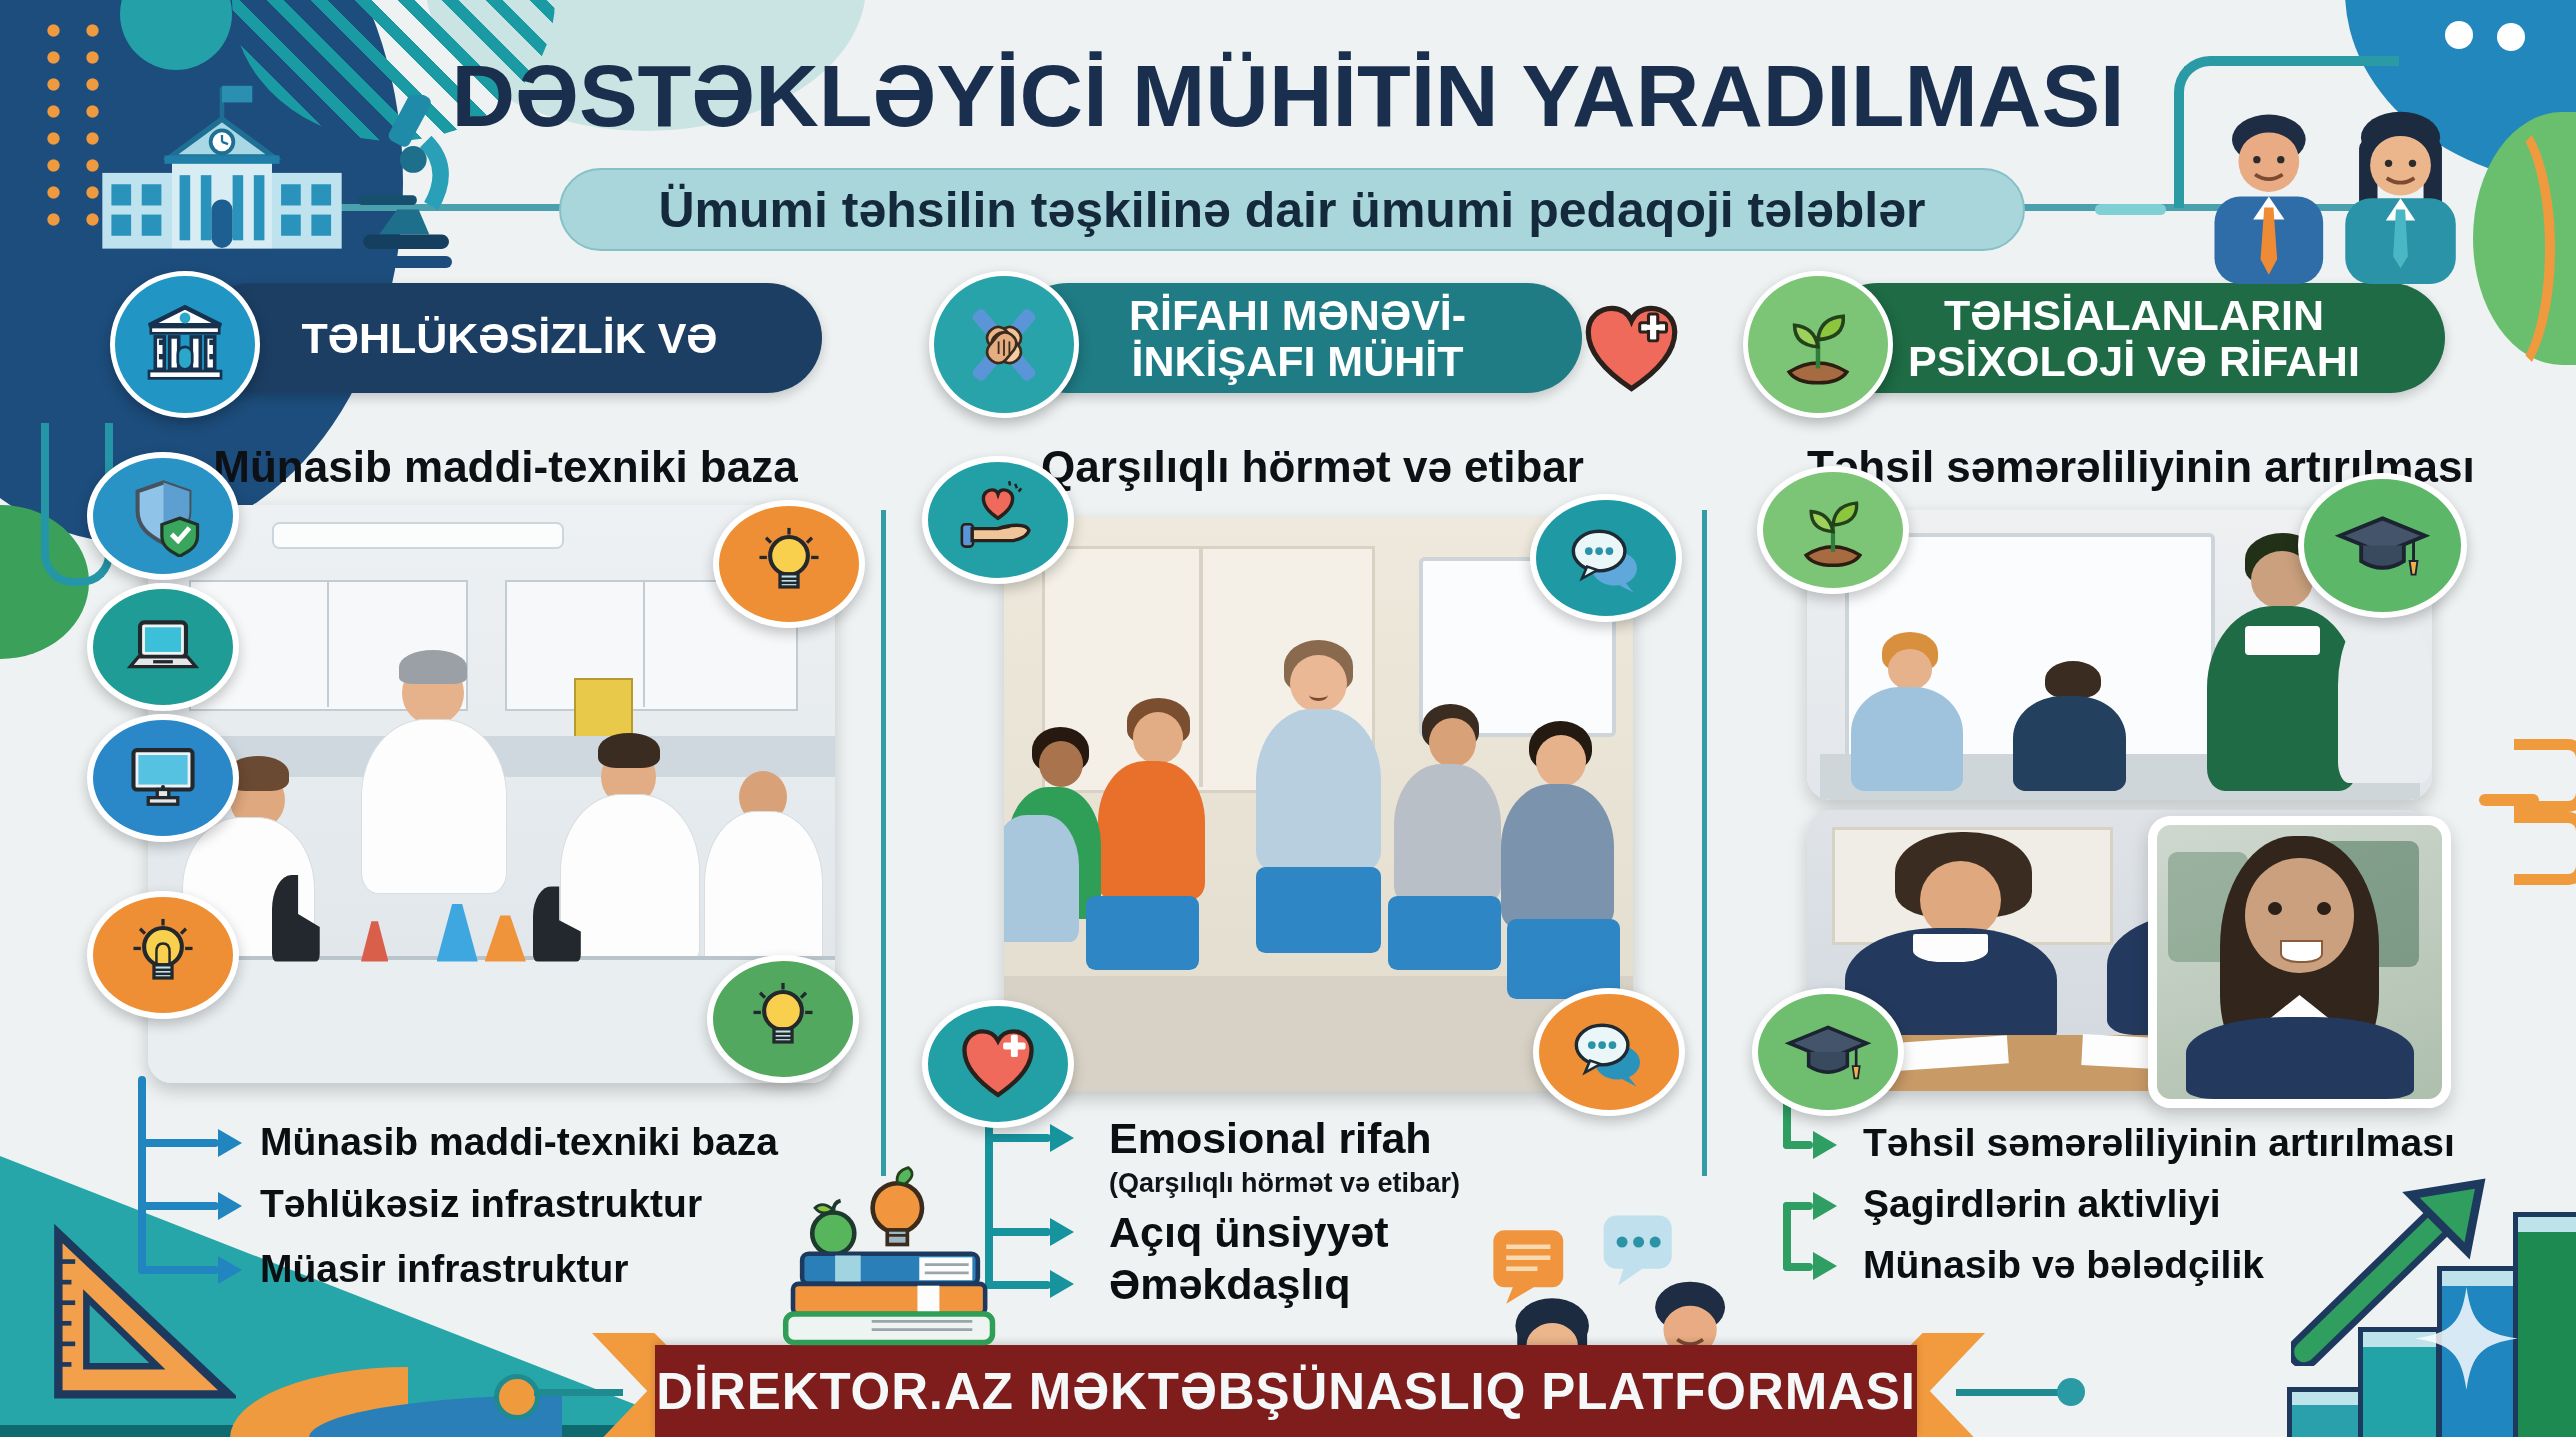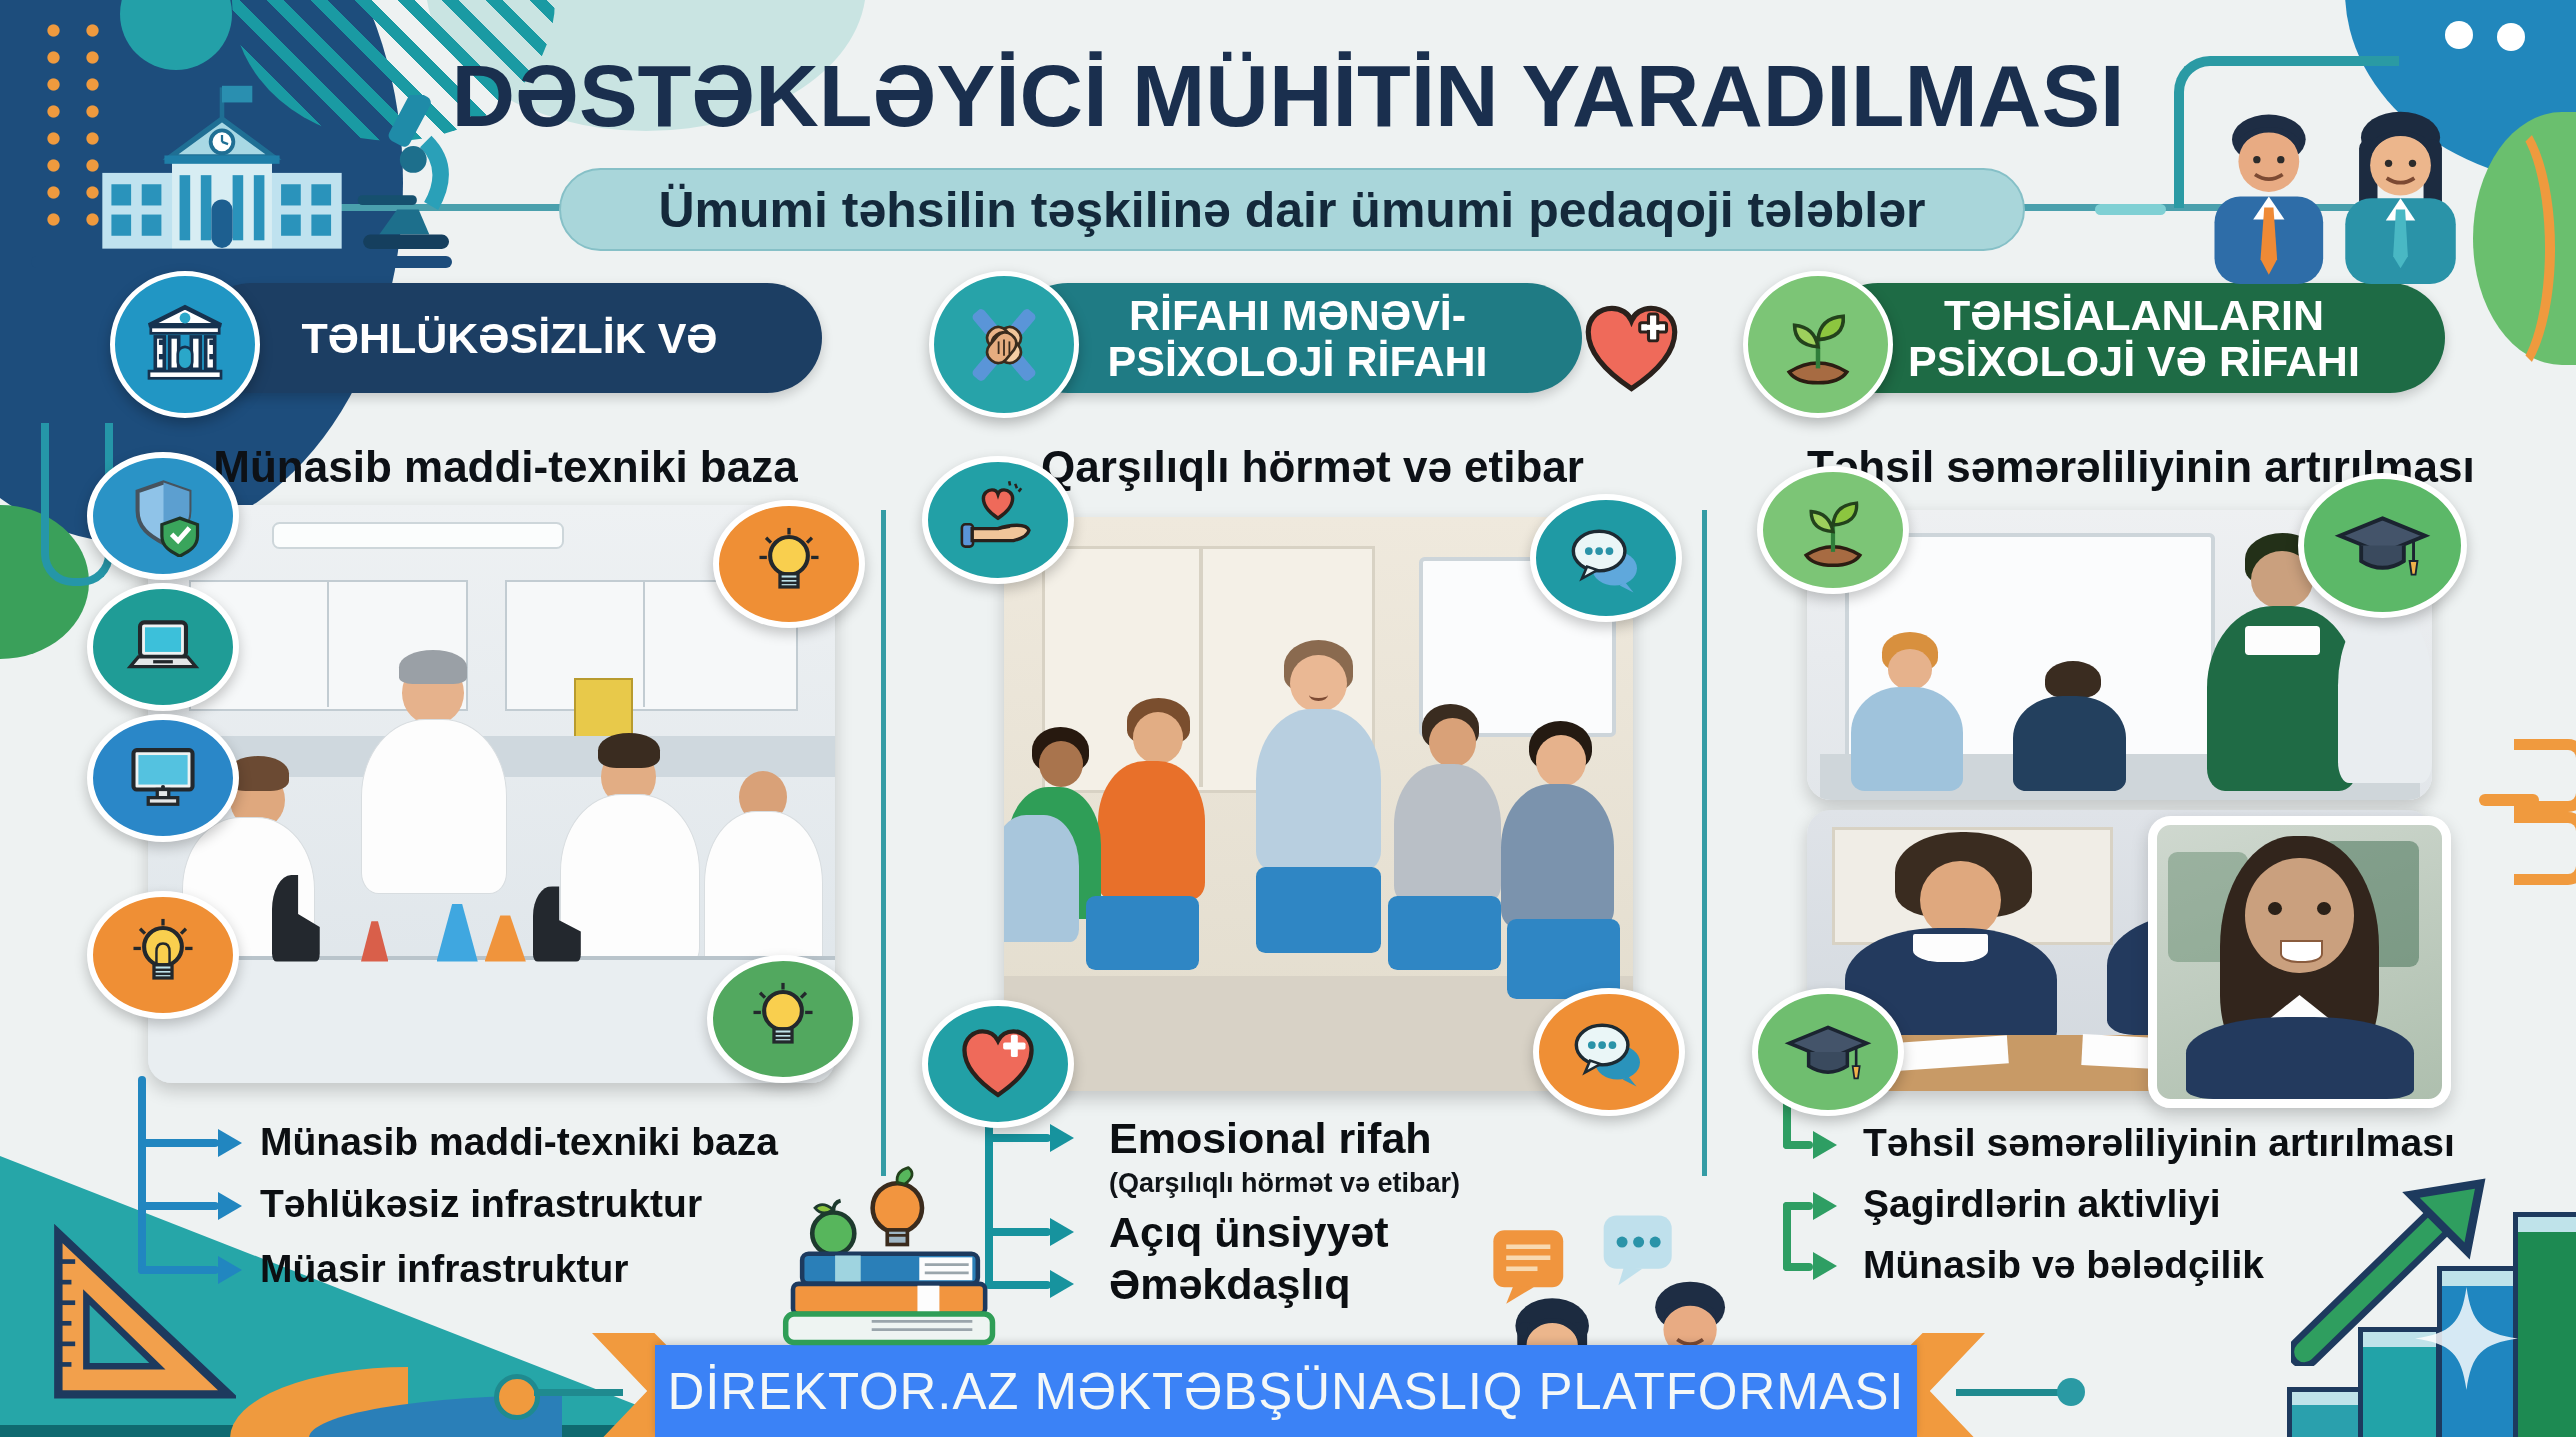--- a/index.html
+++ b/index.html
@@ -26,22 +26,22 @@
   .badge{position:absolute;width:140px;height:116px;border-radius:50%;border:6.6px solid #fff;
          box-shadow:0 5.6px 13px rgba(0,0,0,.22);display:flex;align-items:center;justify-content:center;z-index:5}
   .divider{position:absolute;top:510px;height:666px;width:4.7px;background:#1f929c;opacity:.9;z-index:1}
   
   .bullet{position:absolute;font-size:39px;font-weight:700;color:#0c0f12;white-space:nowrap;z-index:3}
   .bullet-note{position:absolute;font-size:27px;font-weight:700;color:#101418;white-space:nowrap;z-index:3}
   .vbar{position:absolute;width:8.4px;border-radius:4.7px;z-index:2}
   .hbar{position:absolute;height:8.4px;border-radius:4.7px;z-index:2}
   .tri-r{position:absolute;width:0;height:0;border-top:14px solid transparent;border-bottom:14px solid transparent;z-index:2}
   
-  .ribbon{position:absolute;left:655px;top:1345px;width:1262px;height:93px;background:#3b82f6;z-index:4;
-          display:flex;align-items:center;justify-content:center;color:#f4f8f8;font-size:51px;font-weight:400;letter-spacing:0.9px;
+  .ribbon{position:absolute;left:655px;top:1345px;width:1262px;height:93px;background:#7f1d1d;z-index:4;
+          display:flex;align-items:center;justify-content:center;color:#f4f8f8;font-size:51px;font-weight:700;letter-spacing:0.9px;
           box-shadow:0 -2.8px 7.5px rgba(0,0,0,.15)}
   .chev{position:absolute;top:1333px;width:120px;height:116px;background:#f19a3e;z-index:3}
   .chev.left{left:592px;clip-path:polygon(0 0,52% 0,100% 50%,52% 100%,0 100%,46% 50%)}
   .chev.right{left:1865px;clip-path:polygon(100% 0,48% 0,0 50%,48% 100%,100% 100%,54% 50%)}
   
   .head{position:absolute;border-radius:50%}
   .fig{position:absolute;border-radius:44% 44% 12% 12%}
   .pane{position:absolute;background:#f4f0e7;border:3.7px solid #d8d2c4}
   .board{position:absolute;background:#fbfcfd;border:4.7px solid #cdd5da;border-radius:5.6px}
   .desk{position:absolute;background:#c89a66}
@@ -265,21 +265,21 @@
 <div class="hbar" style="left:138px;top:1266px;width:81px;background:#2186c0"></div>
 <div class="tri-r" style="left:218px;top:1129px;border-left:24px solid #2186c0"></div>
 <div class="tri-r" style="left:218px;top:1192px;border-left:24px solid #2186c0"></div>
 <div class="tri-r" style="left:218px;top:1256px;border-left:24px solid #2186c0"></div>
 <div class="bullet" style="left:260px;top:1120px">Münasib maddi-texniki baza</div>
 <div class="bullet" style="left:260px;top:1182px">Təhlükəsiz infrastruktur</div>
 <div class="bullet" style="left:260px;top:1247px">Müasir infrastruktur</div>
 
 <div class="pill" style="left:1013px;top:283px;width:569px;background:#1f7b84">
   <span class="l1">RİFAHI MƏNƏVİ-</span>
-  <span class="l2">PSİXOLOJİ RİFAHI</span>
+  <span class="l2">İNKİŞAFI MÜHİT</span>
 </div>
 <div class="hd-circle" style="left:929px;top:271px;background:#27a3a9">
   <svg width="90" height="90" viewBox="0 0 100 100">
     <g transform="rotate(40 50 50)">
         <rect x="42" y="2" width="16" height="30" rx="5" fill="#5a95d8"></rect>
         <rect x="38" y="28" width="24" height="36" rx="11" fill="#f0c59a" stroke="#3a2b1d" stroke-width="3"></rect>
       </g>
     <g transform="rotate(-40 50 50)">
         <rect x="42" y="2" width="16" height="30" rx="5" fill="#5a95d8"></rect>
         <rect x="38" y="28" width="24" height="36" rx="11" fill="#eab388" stroke="#3a2b1d" stroke-width="3"></rect>

